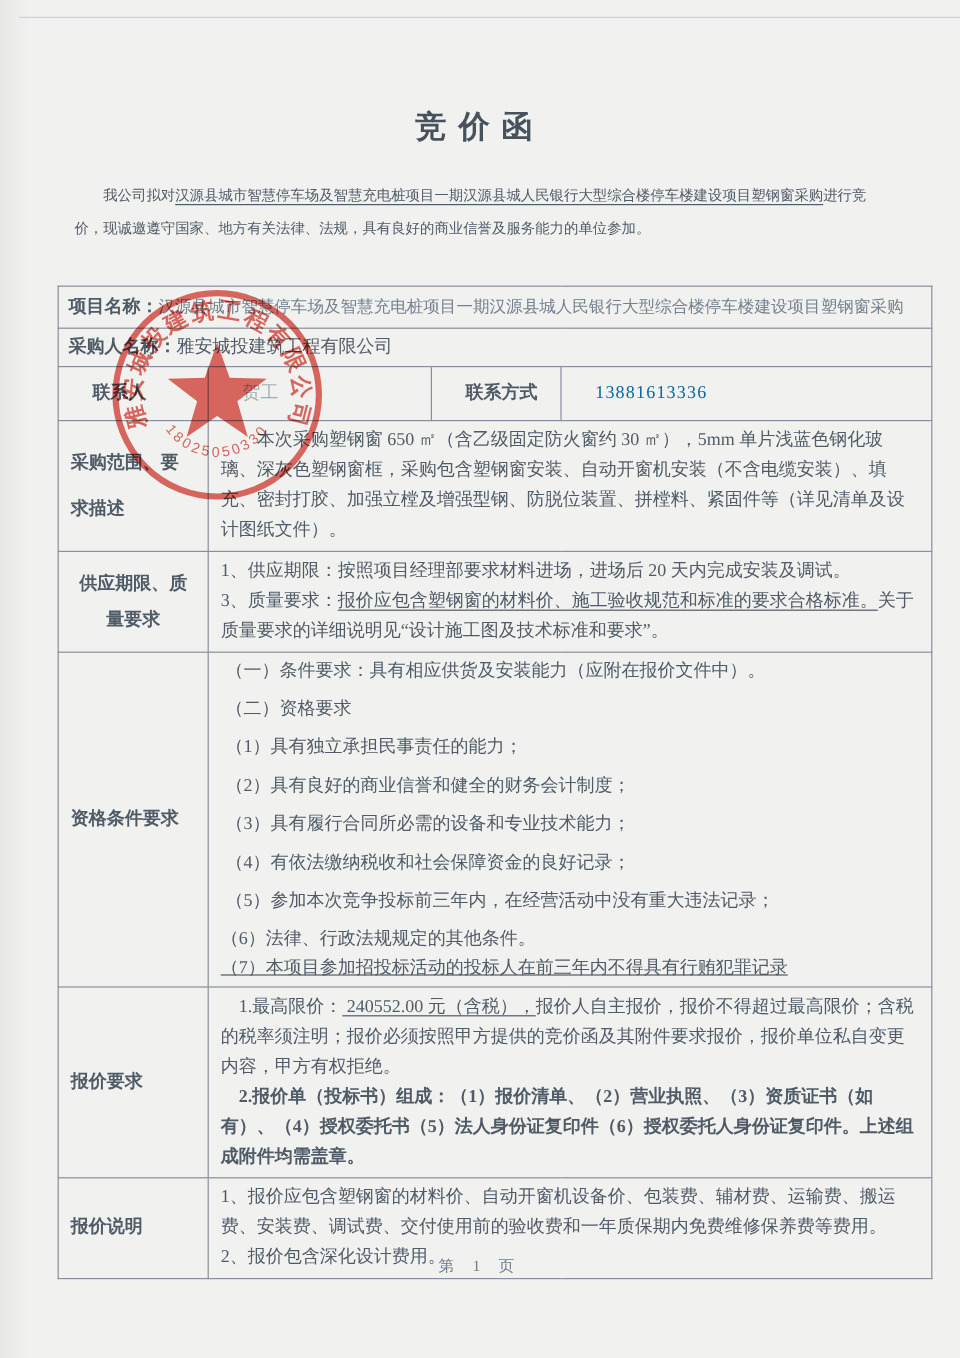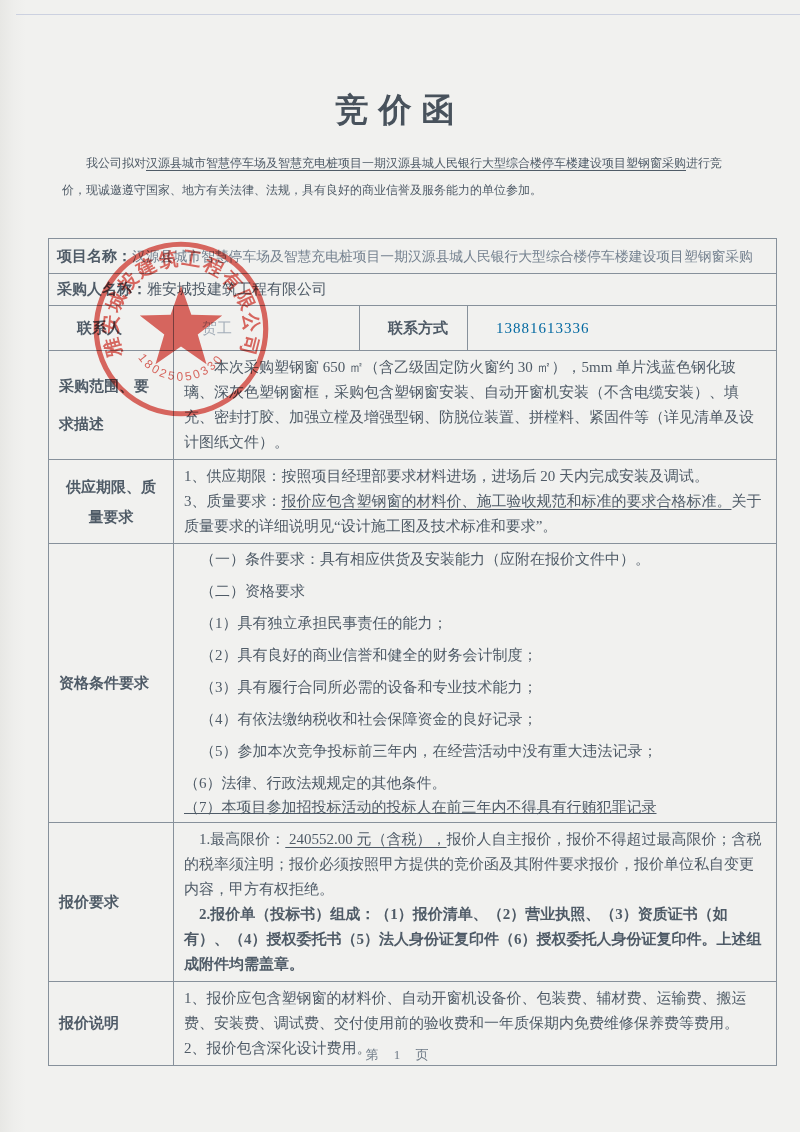--- a/index.html
+++ b/index.html
@@ -16,21 +16,21 @@
     background:linear-gradient(90deg,#e3e3e0 0%,#ededeb 55%,rgba(241,241,239,0) 100%);
     opacity:.7;
   }
   .topline {
     position:absolute; top:14px; left:16px; width:784px; height:1px;
     background:#c6cbdd; opacity:.85;
   }
   .doc-title {
     position:absolute; top:88px; left:0; width:100%;
     text-align:center;
-    font-size:33px; font-weight:bold; letter-spacing:10px;
+    font-size:26px; font-weight:bold; letter-spacing:10px;
     color:#48525c; margin:0;
   }
   .intro {
     position:absolute; top:150px; left:62px; width:678px;
     font-size:12px; line-height:27px;
     text-indent:2em; margin:0;
   }
   .u { text-decoration:underline; text-underline-offset:3px; }
 
   table.bid-table {
@@ -48,21 +48,21 @@
   .faint { color:#a3adb8; }
   .row-project td { height:26px; padding:4px 8px; }
   .v-project { font-size:13.8px; color:#74818f; }
   .row-purchaser td { height:22px; padding:3px 8px; }
   .row-contact td { height:36px;padding-left:28px; }
   .phone { letter-spacing:1px; color:#0369a1; }
   .lbl-center { text-align:center; }
   .cell-scope { text-indent:2em; line-height:33px; padding:6px 12px; }
   .cell-supply { line-height:25px; padding:5px 12px; }
   .cell-qual { padding:10px 14px; }
-  .q-item { margin:0 0 10px 16px; line-height:22px; }
+  .q-item { margin:0 0 10px 4px; line-height:22px; }
   .q-item.tight { margin:0 0 2px 0; }
   .q-item.last { margin:0;text-decoration:underline; }
   .row-sendtime td { height:22px; }
   .cell-sendtime { font-size:14.5px; }
   .cell-quote { padding:5px 12px; }
   .cell-quote p { margin:0; text-indent:1em; }
   .p-bold { font-weight:bold; }
   .cell-note { padding:5px 12px; line-height:26px; }
 
   .stamp {

